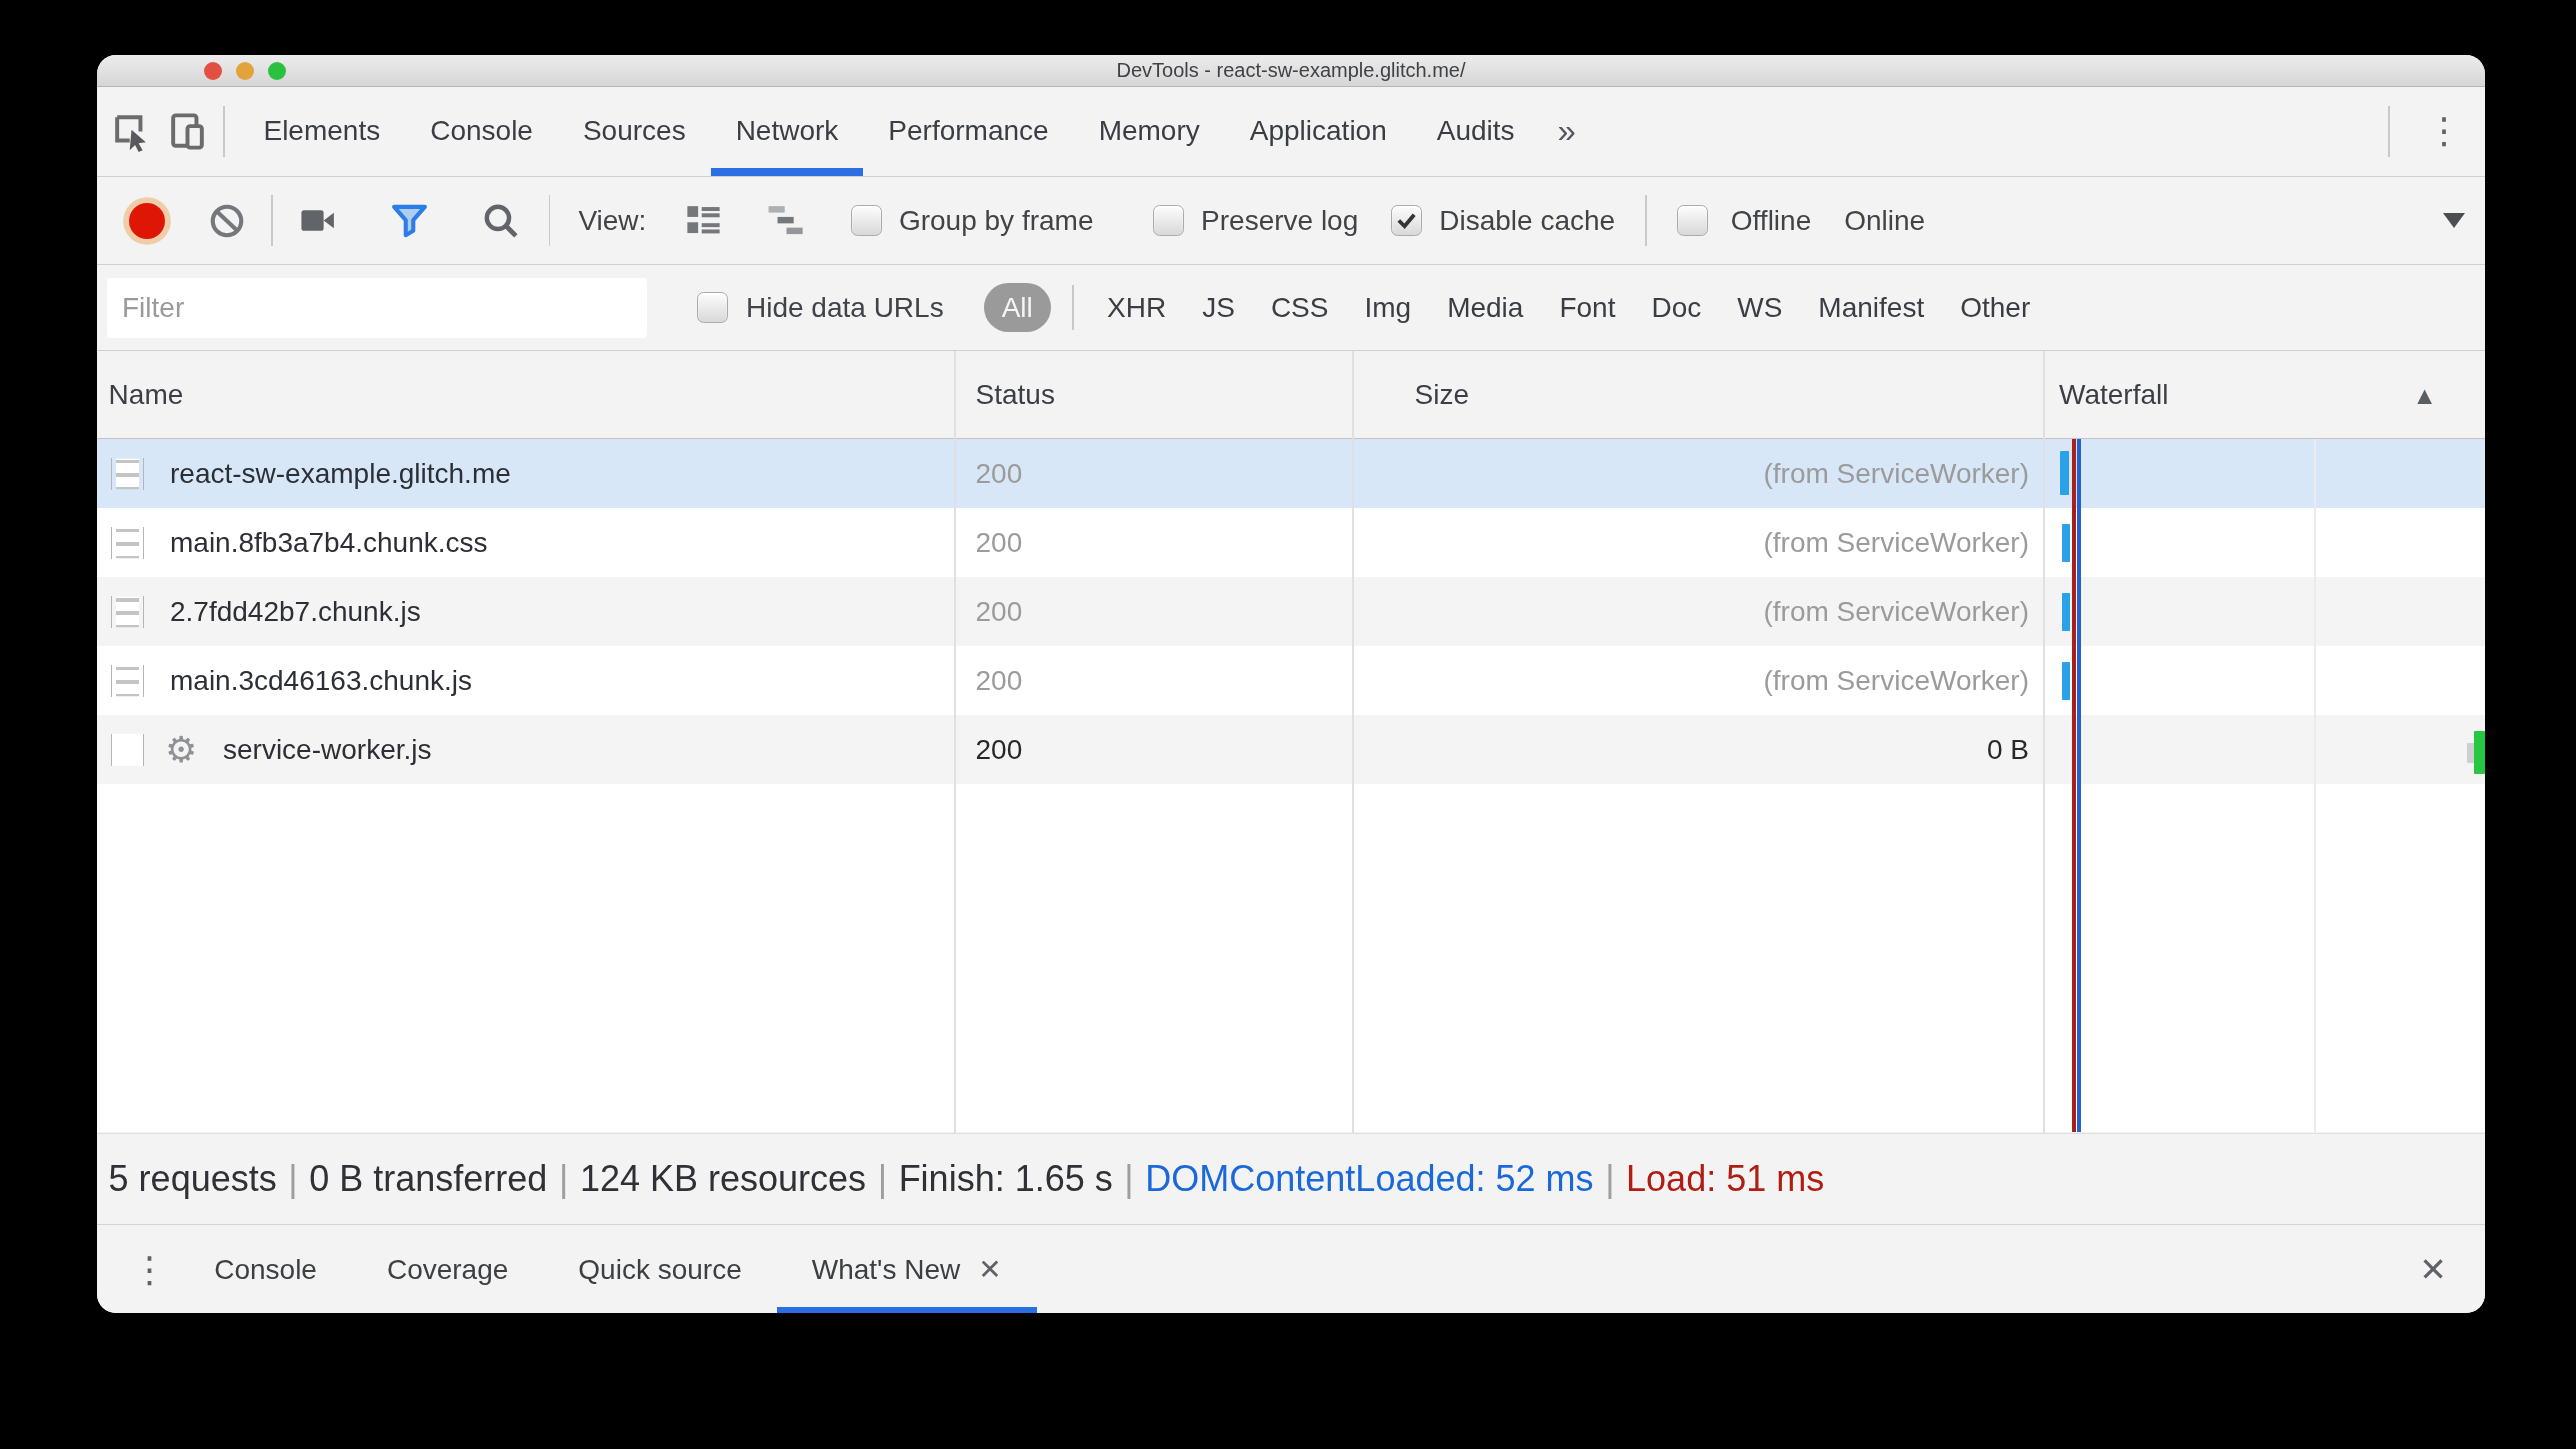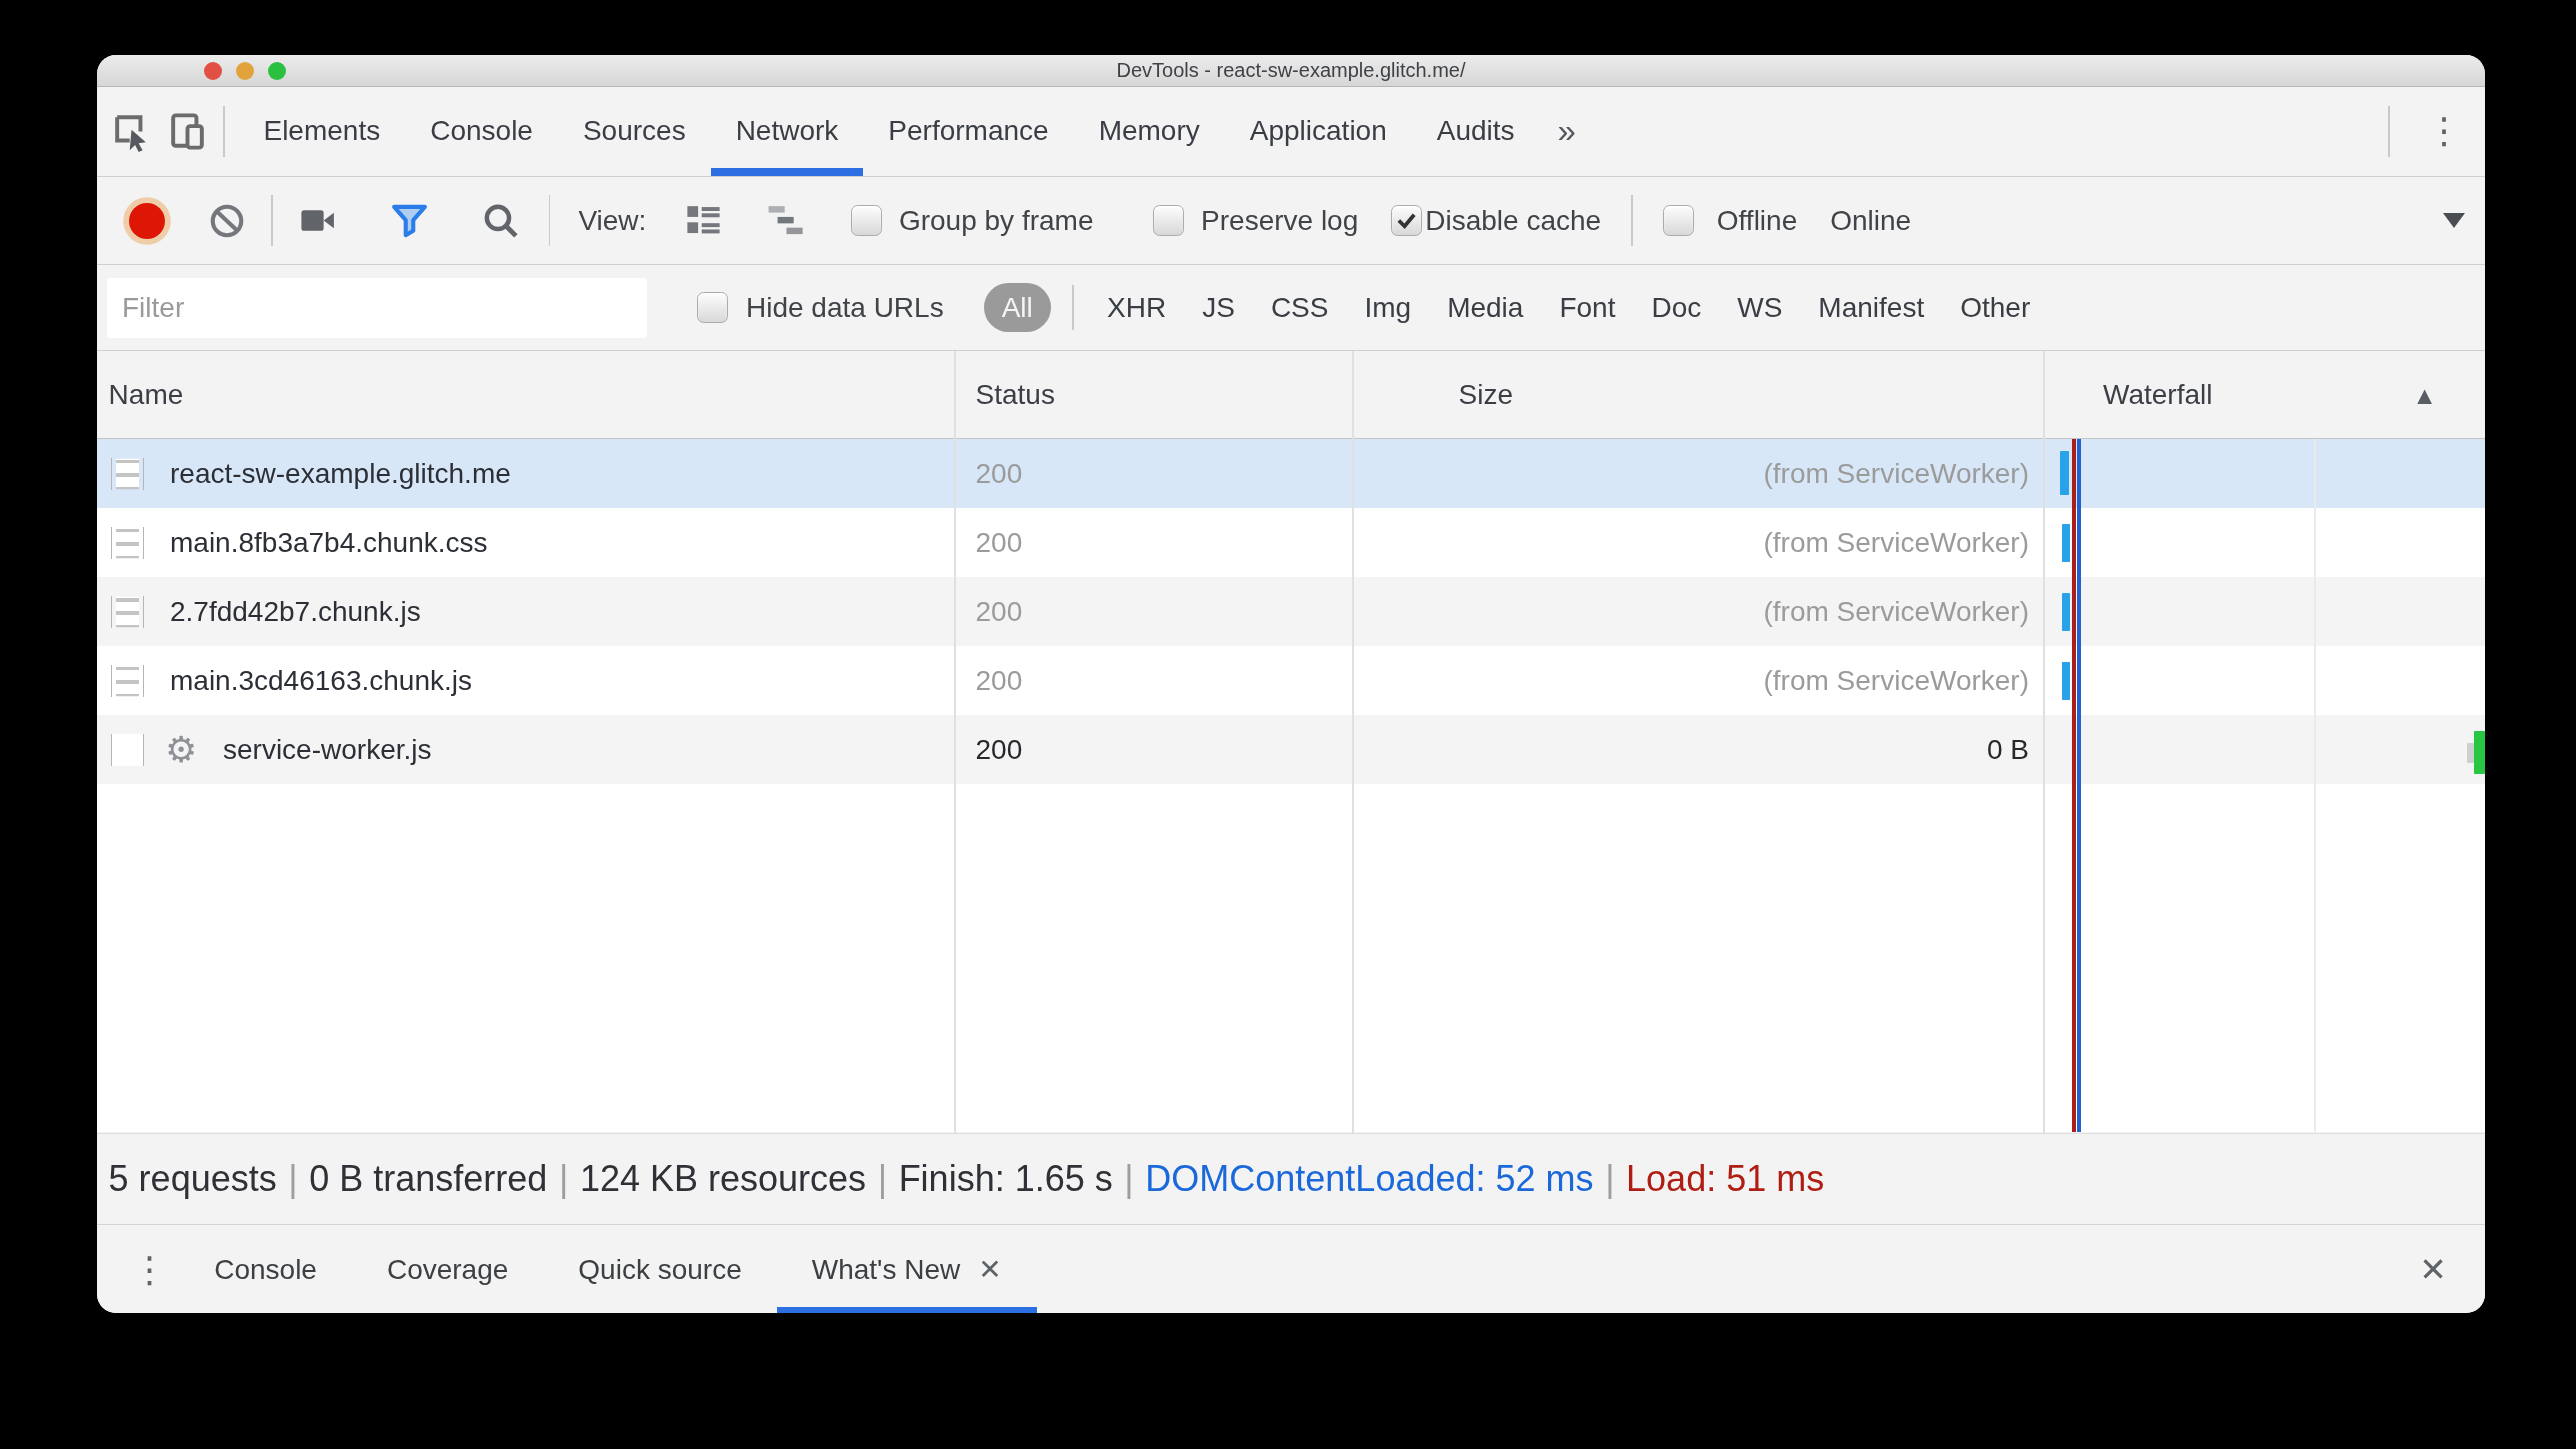--- a/index.html
+++ b/index.html
@@ -54,21 +54,21 @@
   .filter-input::placeholder { color:#9a9a9a; }
   .pill-all { background:#9a9a9a; color:#f5f5f5; border-radius:28px; padding:8.3px 18px; }
   .ftype { color:#3a3e44; }
 
   
   .thead { position:absolute; left:0; top:296px; width:100%; height:89px; background:#f3f3f3;
            border-bottom:2.5px solid #c4c4c4; display:flex; font-size:28px; color:#3b3f45; }
   .th { display:flex; align-items:center; }
   .th-name { width:857px; padding-left:11.6px; }
   .th-status { width:439px; padding-left:21.5px; }
-  .th-size { width:648px; padding-left:21.5px;margin-left:44px; }
+  .th-size { width:648px; padding-left:21.5px; }
   .th-waterfall { flex:1; padding-left:18px; position:relative; }
   .sort { position:absolute; right:48px; top:50%; transform:translateY(-50%); font-size:25px; color:#5a5e63; }
 
   .tbody { position:absolute; left:0; top:384px; width:100%; height:693px; background:#fff; }
   .row { position:relative; display:flex; height:69px; align-items:center; font-size:28px; }
   .row.selected { background:#d8e7f7; }
   .row.alt { background:#f4f4f4; }
   .cell-name { width:857px; position:relative; padding-left:73px; color:#2c2f36;
                white-space:nowrap; overflow:hidden; }
   .row5 .cell-name { padding-left:126px; }
@@ -210,21 +210,21 @@
         <svg width="23" height="23" viewBox="0 0 24 24">
             <path d="M4 12l6 6L20 6" fill="none" stroke="#333" stroke-width="4"></path>
           </svg>
       </div>
       <span class="lbl" style="margin-left:16.6px;">Preserve log</span>
       <div class="cbox checked" style="margin-left:33px;">
         <svg width="23" height="23" viewBox="0 0 24 24">
             <path d="M4 12l6 6L20 6" fill="none" stroke="#333" stroke-width="4"></path>
           </svg>
       </div>
-      <span class="lbl" style="margin-left:3px;text-align:right;">Disable cache</span>
+      <span class="lbl" style="margin-left:17px;text-align:right;">Disable cache</span>
       <div class="vsep" style="margin:0 30px;"></div>
       <div class="cbox">
         <svg width="23" height="23" viewBox="0 0 24 24">
             <path d="M4 12l6 6L20 6" fill="none" stroke="#333" stroke-width="4"></path>
           </svg>
       </div>
       <span class="lbl" style="margin-left:23px;">Offline</span>
       <span class="lbl" style="margin-left:33px;">Online</span>
       <div style="flex:1;"></div>
       <div class="dd-arrow" style="margin-right:20px;"></div>

